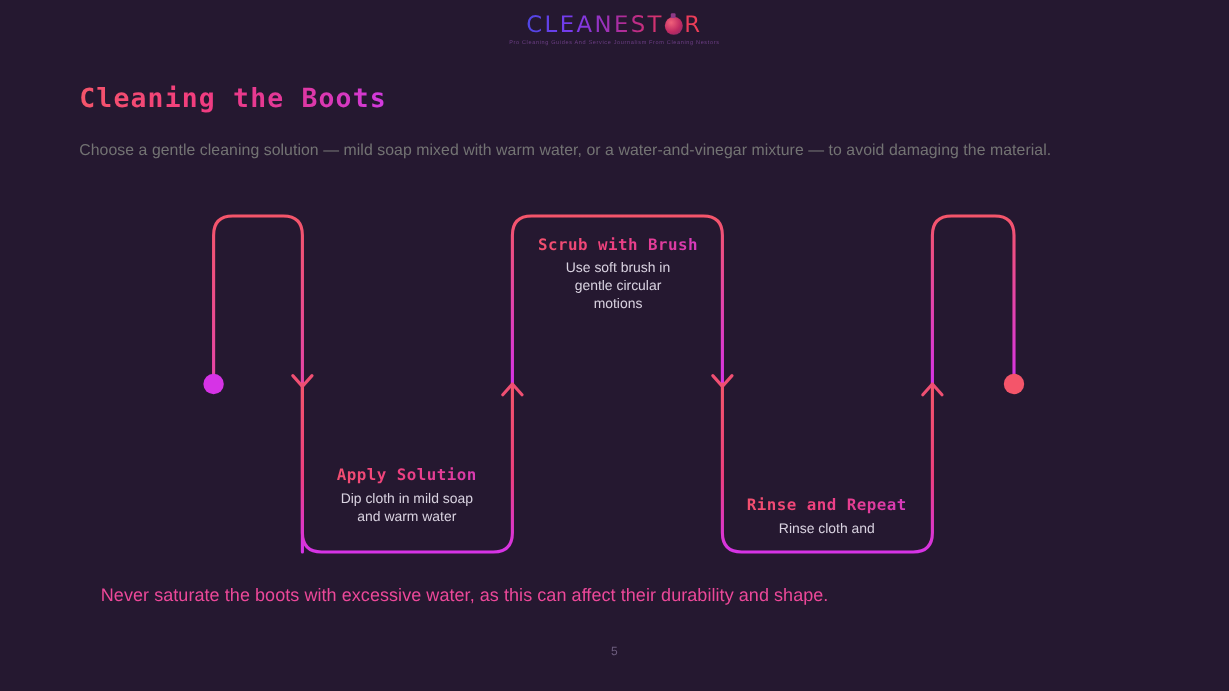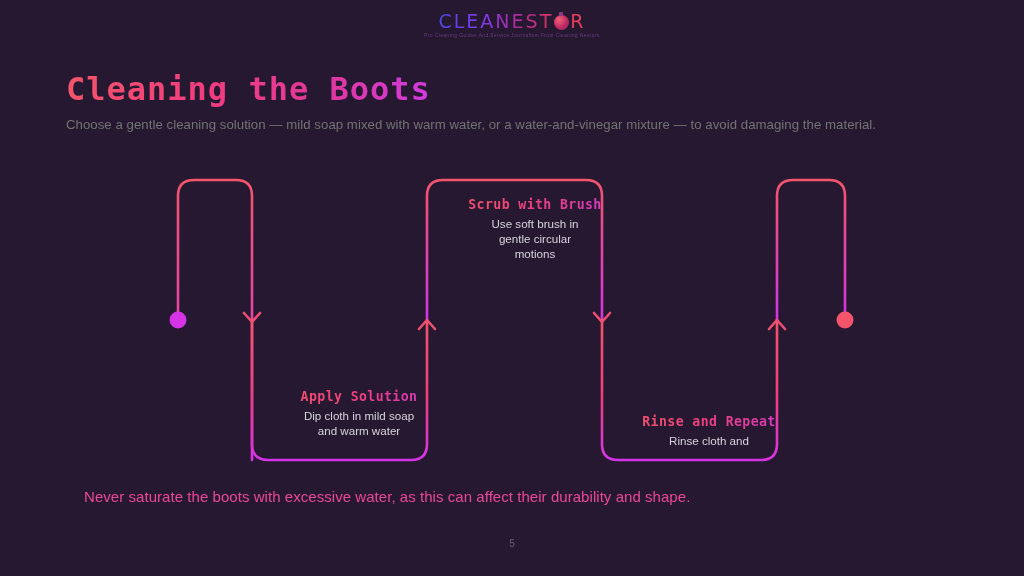--- a/index.html
+++ b/index.html
@@ -65,21 +65,21 @@
     color: #6d3f86;
     white-space: nowrap;
   }
 
   
   .slide-title {
     position: absolute;
     left: 66px;
     top: 70px;
     font-family: "DejaVu Sans Mono", monospace;
-    font-size: 32px;
+    font-size: 22px;
     font-weight: bold;
     letter-spacing: 1px;
     background: linear-gradient(90deg, #f4556a 0%, #f23d7e 38%, #e0379c 70%, #d13ae0 100%);
     -webkit-background-clip: text;
     background-clip: text;
     color: transparent;
     -webkit-text-fill-color: transparent;
     white-space: nowrap;
   }
 
@@ -113,21 +113,20 @@
   }
   .diagram svg {
     display: block;
   }
 
   
   .step {
     position: absolute;
     text-align: center;
     width: 170px;
-    padding-left: 20px;
   }
   .step-title {
     font-family: "DejaVu Sans Mono", monospace;
     font-size: 13.2px;
     font-weight: bold;
     letter-spacing: 0.4px;
     background: linear-gradient(90deg, #f4556a 0%, #f0417e 45%, #dd3ba4 78%, #d23ada 100%);
     -webkit-background-clip: text;
     background-clip: text;
     color: transparent;

